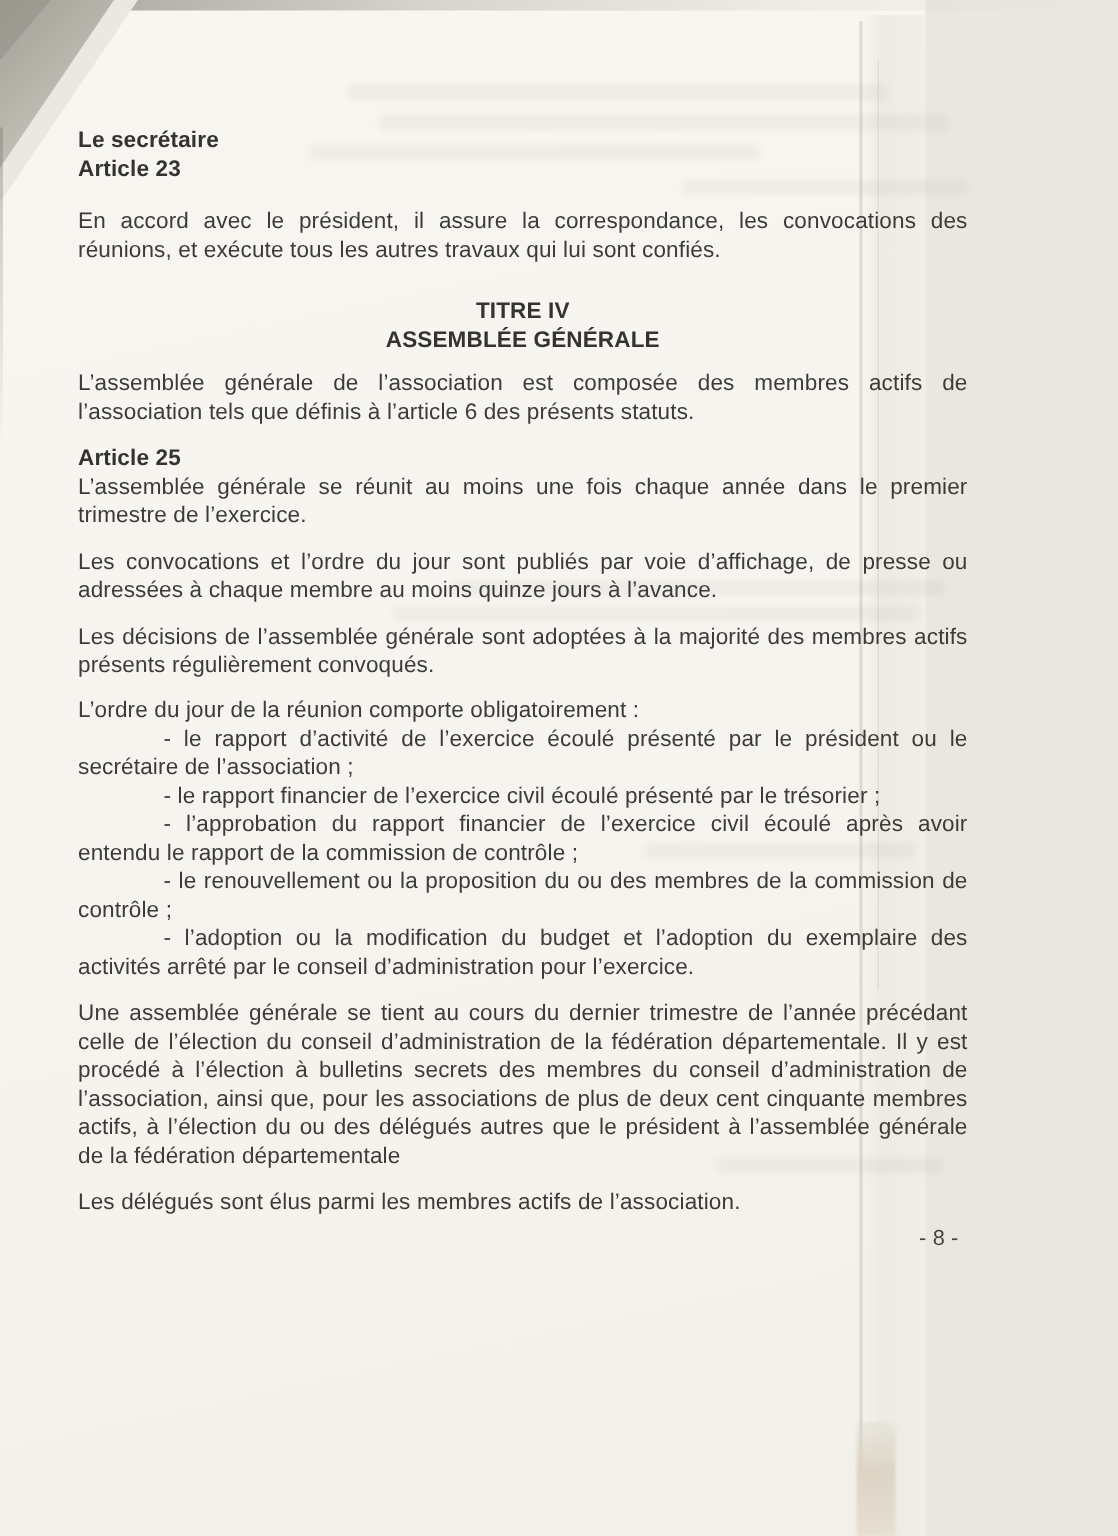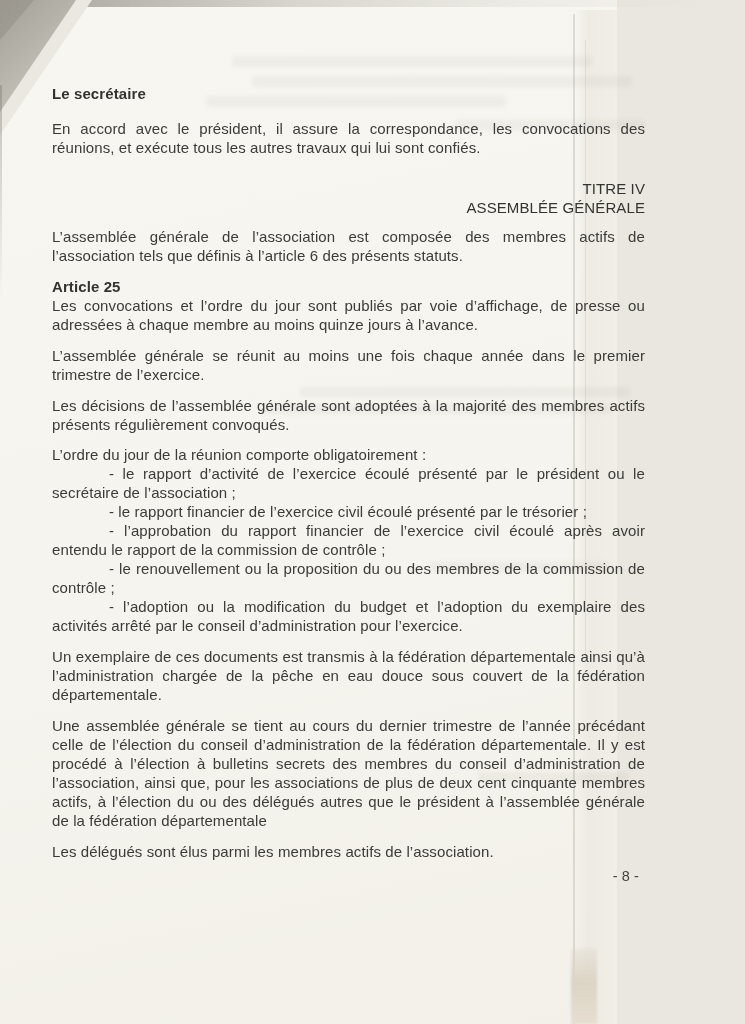--- a/index.html
+++ b/index.html
@@ -61,21 +61,21 @@
   }
   
   .content {
     position:absolute; left:52px; top:84px; width:593px;
     font-size:15px; line-height:19px; letter-spacing:.1px;
     color:#3c3b38;
   }
   .content p { margin:0 0 12px; text-align:justify; }
   .b { font-weight:bold; color:#343330; }
   .head-block { margin-bottom:16px; }
-  .doc-title { text-align:right; font-weight:normal; color:#343330; margin:22px 0 10px; }
+  .doc-title { text-align:center; font-weight:bold; color:#343330; margin:22px 0 10px; }
   .agenda { margin-bottom:12px; }
   .agenda-item { margin:0; text-indent:57px; text-align:justify; }
   .dec-gap { margin-bottom:11px !important; }
   .deleg { margin-bottom:6px !important; }
   .page-number {
     text-align:right; padding-right:6px; font-size:14.5px; color:#45443f;
   }
 </style>
 </head>
 <body>
@@ -98,49 +98,49 @@
   <div class="smudge" style="left:455px; top:120px; width:190px; height:10px;"></div>
   <div class="smudge" style="left:300px; top:387px; width:330px; height:10px;"></div>
   <div class="smudge" style="left:262px; top:404px; width:350px; height:10px;"></div>
   <div class="smudge" style="left:430px; top:562px; width:180px; height:10px;"></div>
   <div class="smudge" style="left:478px; top:772px; width:150px; height:10px;"></div>
 
   <div class="content">
 
     <div class="head-block">
       <div class="b">Le secrétaire</div>
+      <div class="b">Article 23</div>
     </div>
 
     <p>En accord avec le président, il assure la correspondance, les convocations des réunions, et exécute tous les autres travaux qui lui sont confiés.</p>
 
     <div class="doc-title">
       <div>TITRE IV</div>
       <div>ASSEMBLÉE GÉNÉRALE</div>
     </div>
 
     <div>
       <p>L’assemblée générale de l’association est composée des membres actifs de l’association tels que définis à l’article 6 des présents statuts.</p>
     </div>
 
     <div>
       <div class="b">Article 25</div>
+      <p>L’assemblée générale se réunit au moins une fois chaque année dans le premier trimestre de l’exercice.</p>
       <p>Les convocations et l’ordre du jour sont publiés par voie d’affichage, de presse ou adressées à chaque membre au moins quinze jours à l’avance.</p>
-      <p>L’assemblée générale se réunit au moins une fois chaque année dans le premier trimestre de l’exercice.</p>
       <p class="dec-gap">Les décisions de l’assemblée générale sont adoptées à la majorité des membres actifs présents régulièrement convoqués.</p>
 
       <div class="agenda">
         <div>L’ordre du jour de la réunion comporte obligatoirement :</div>
         <div class="agenda-item">- le rapport d’activité de l’exercice écoulé présenté par le président ou le secrétaire de l’association ;</div>
         <div class="agenda-item">- le rapport financier de l’exercice civil écoulé présenté par le trésorier ;</div>
         <div class="agenda-item">- l’approbation du rapport financier de l’exercice civil écoulé après avoir entendu le rapport de la commission de contrôle ;</div>
         <div class="agenda-item">- le renouvellement ou la proposition du ou des membres de la commission de contrôle ;</div>
         <div class="agenda-item">- l’adoption ou la modification du budget et l’adoption du exemplaire des activités arrêté par le conseil d’administration pour l’exercice.</div>
       </div>
 
-      <p>Un exemplaire de ces documents est transmis à la fédération départementale ainsi qu’à l’administration chargée de la pêche en eau douce sous couvert de la fédération départementale.</p>
       <p>Une assemblée générale se tient au cours du dernier trimestre de l’année précédant celle de l’élection du conseil d’administration de la fédération départementale. Il y est procédé à l’élection à bulletins secrets des membres du conseil d’administration de l’association, ainsi que, pour les associations de plus de deux cent cinquante membres actifs, à l’élection du ou des délégués autres que le président à l’assemblée générale de la fédération départementale</p>
 
       <div class="deleg">
         <div>Les délégués sont élus parmi les membres actifs de l’association.</div>
       </div>
     </div>
 
     <div class="page-number">- 8 -</div>
   </div>
 </div>

